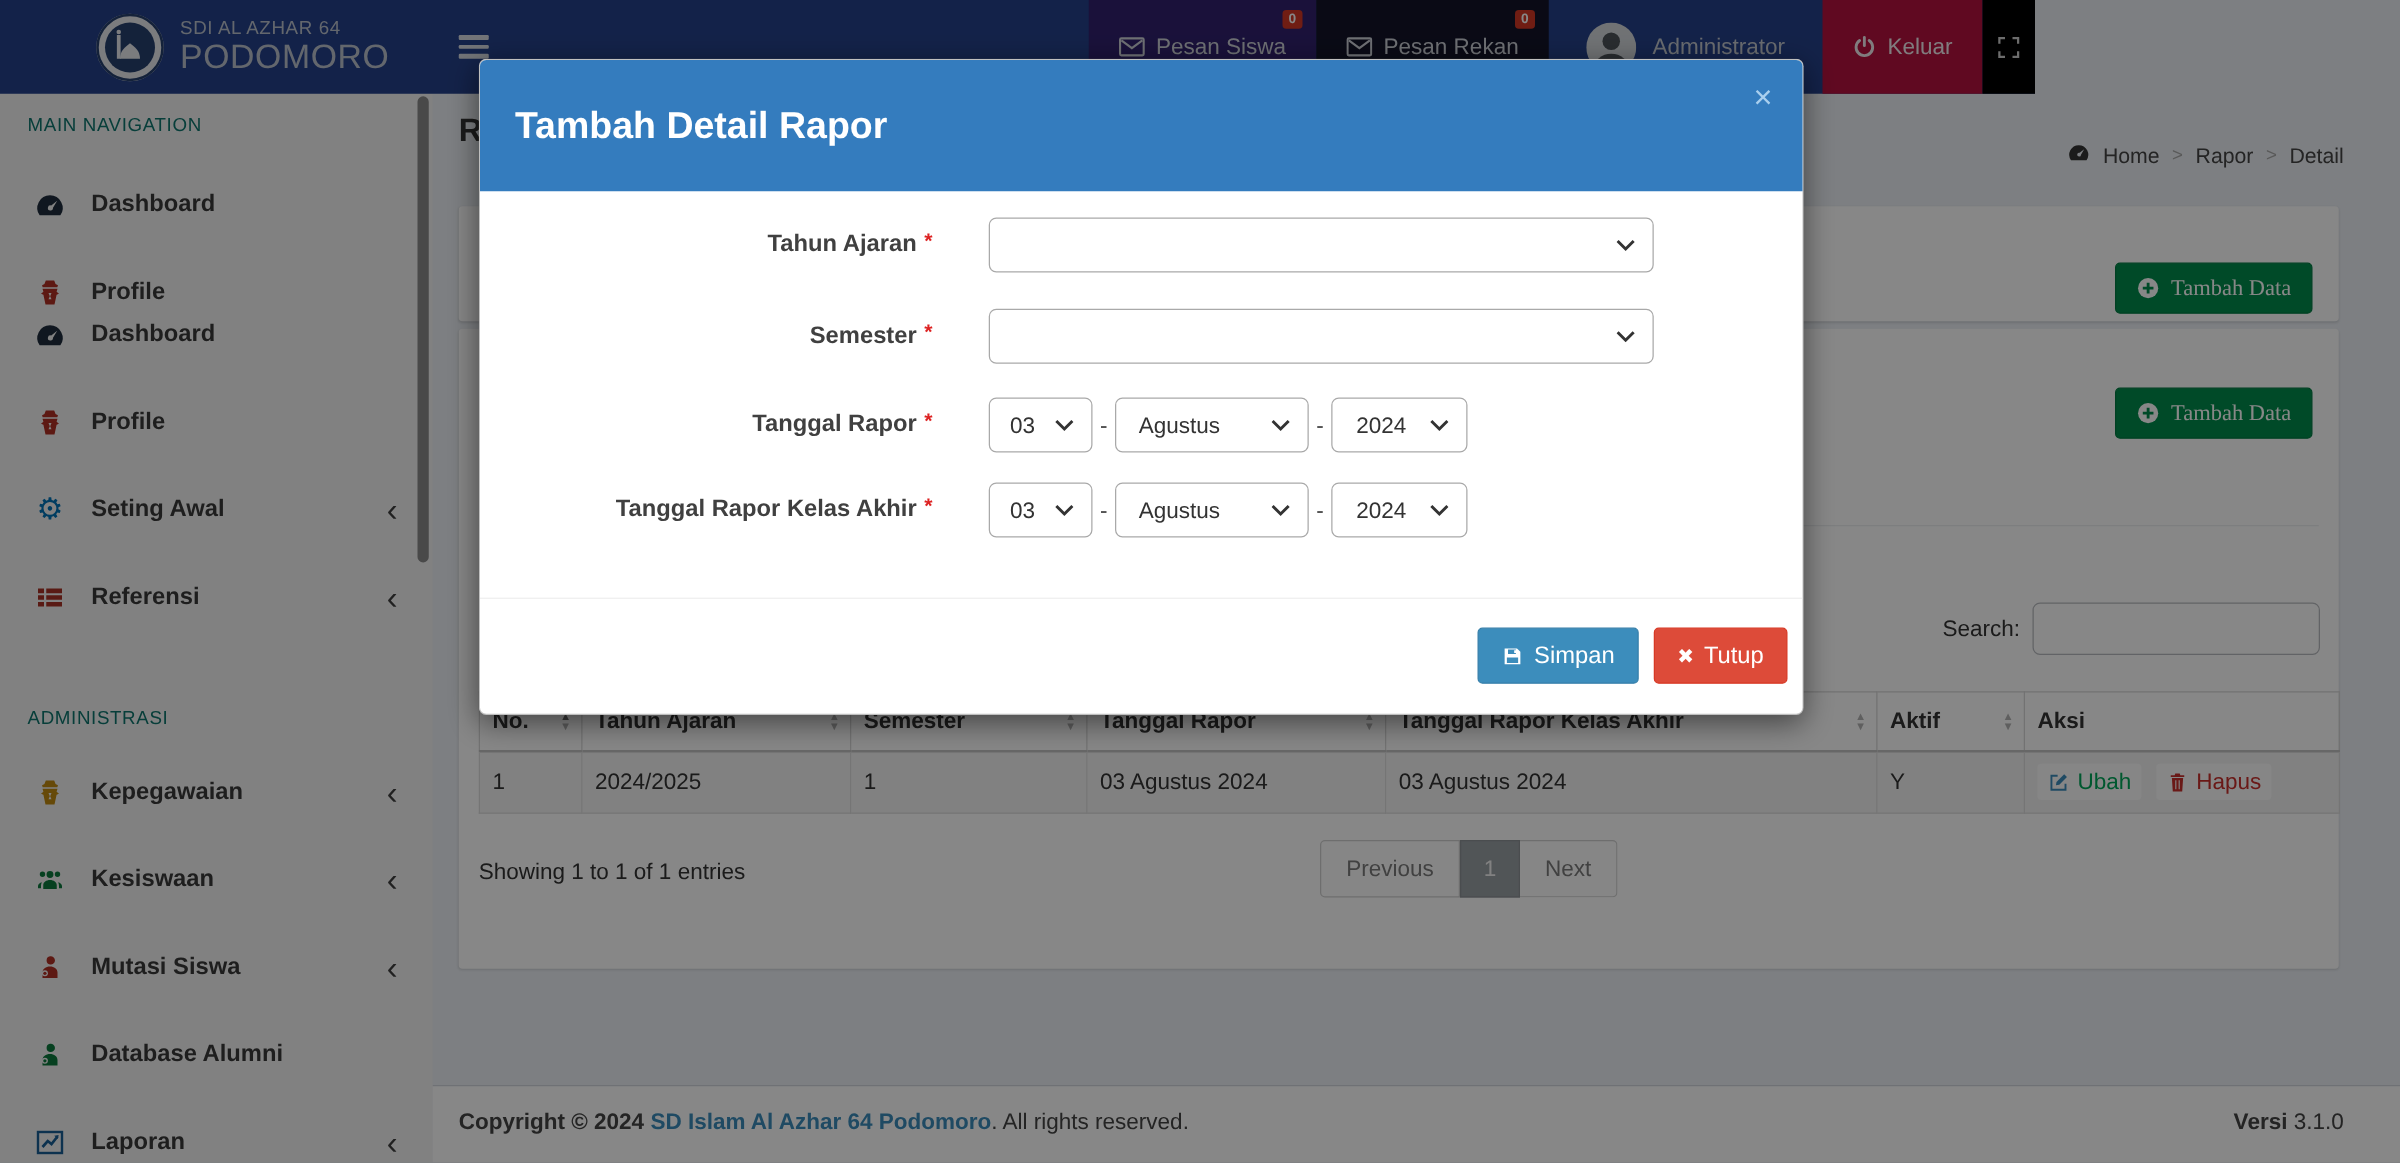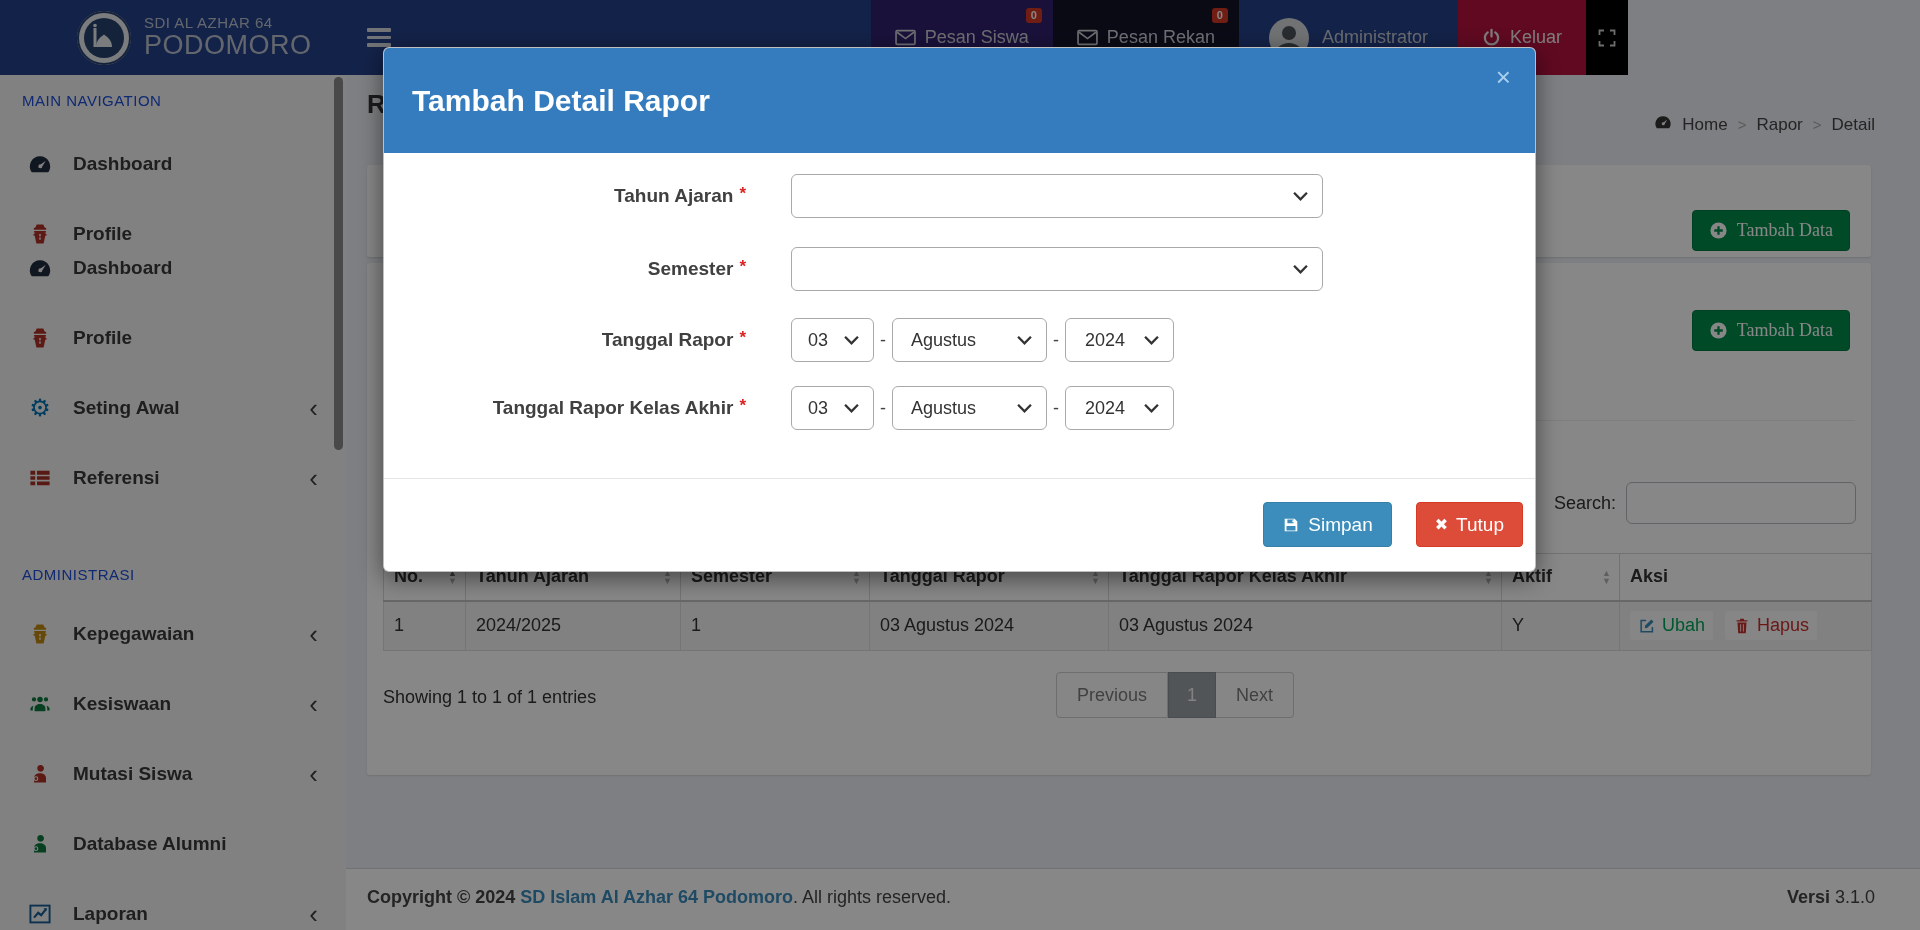--- a/index.html
+++ b/index.html
@@ -28,21 +28,21 @@
   .seg-fs    { background:#000; width:42px; justify-content:center; padding:0; color:#cfcfcf; }
   .badge { position:absolute; top:8px; right:11px; background:#d33724; color:#fff;
            font-size:11px; font-weight:bold; padding:1px 5px; border-radius:3px; line-height:13px; }
   .avatar { width:40px; height:40px; }
 
   
   .sidebar { position:absolute; left:0; top:75px; width:346px; bottom:0;
              background:#f4f4f4; z-index:5; }
   .sb-head { padding:17px 0 0 22px; }
   .sb-head2 { padding-top:35px; }
-  .sb-head span { font-size:15px; color:#1d4ed8; letter-spacing:.5px; }
+  .sb-head span { font-size:15px; color:#0f766e; letter-spacing:.5px; }
   .sb-list { list-style:none; margin-top:37px; }
   .sb-list2 { margin-top:33px; }
   .sb-item { height:34px; margin-bottom:36px; display:flex; align-items:center; position:relative;
              cursor:pointer; }
   .sb-list1 .sb-item:nth-child(2) { margin-bottom:0; }
   .sb-icon { position:absolute; left:27px; width:26px; height:26px; display:flex;
              align-items:center; justify-content:center; }
   .sb-icon svg { width:24px; height:24px; }
   .gi { font-size:24px; line-height:24px; }
   .sb-label { margin-left:73px; font-size:19px; font-weight:600; color:#3a3a3a; }
@@ -109,21 +109,21 @@
 
   .main-footer { position:absolute; left:0; right:0; bottom:0; height:62px; background:#fff;
                  border-top:1px solid #d2d6de; font-size:18px; color:#444; }
   .ft-left { position:absolute; left:21px; top:18px; }
   .ft-left a { color:#3c8dbc; text-decoration:none; font-weight:bold; cursor:pointer; }
   .ft-right { position:absolute; right:45px; top:18px; }
 
   
   .backdrop { position:fixed; left:0; top:0; width:1920px; height:930px;
               background:rgba(0,0,0,.47); z-index:50; }
-  .modal { position:fixed; left:383px; top:47px; width:1153px; z-index:60;
+  .modal { position:fixed; left:383px; top:47px; width:1060px; z-index:60;
            background:#fff; border-radius:6px; border:1px solid rgba(0,0,0,.25);
            box-shadow:0 6px 24px rgba(0,0,0,.5); }
   .modal-header { height:105px; background:#347cbe; border-radius:5px 5px 0 0; position:relative;
                   display:flex; align-items:center; padding-left:28px; }
   .modal-title { color:#fff; font-size:30px; font-weight:600; }
   .modal-close { position:absolute; right:24px; top:14px; font-size:26px; color:#a9cfee;
                  background:none; border:none; cursor:pointer; font-family:inherit; }
   .modal-body { height:325px; position:relative; }
   .form-row { position:absolute; left:0; right:0; height:44px; display:flex; align-items:center; }
   .row-0 { top:21px; } .row-1 { top:94px; } .row-2 { top:165px; } .row-3 { top:233px; }
@@ -133,21 +133,21 @@
   .sel { height:44px; border:1px solid #a9a9a9; border-radius:6px; background:#fff;
          display:flex; align-items:center; cursor:pointer; }
   .sel .chev { margin-left:auto; margin-right:14px; flex:0 0 auto; }
   .sel-big { width:532px; padding-left:14px; }
   .sel-val { font-size:18px; color:#333; }
   .sel-day { width:83px; } .sel-month { width:155px;gap:36px; } .sel-year { width:109px; }
   .sel-day .sel-val, .sel-year .sel-val { flex:1; text-align:center; }
   .sel-month .sel-val { padding-left:18px; }
   .date-sep { margin:0 6px; font-size:18px; color:#444; }
   .modal-footer { border-top:1px solid #e5e5e5; height:93px; display:flex; justify-content:flex-end;
-                  align-items:flex-start; gap:24px; padding:23px 12px 0 0;
+                  align-items:flex-start; gap:12px; padding:23px 12px 0 0;
                   border-radius:0 0 6px 6px; }
   .btn-modal { height:45px; display:flex; align-items:center; gap:8px; font-size:19px;
                color:#fff; border-radius:4px; padding:0 18px; cursor:pointer; font-family:inherit; }
   .btn-simpan { background:#3c8dbc; border:1px solid #367fa9; }
   .btn-tutup  { background:#dd4b39; border:1px solid #d73925; }
   .btn-modal svg { width:18px; height:18px; }
   .x-glyph { font-size:16px; font-style:normal; }
 </style>
 </head>
 <body>

